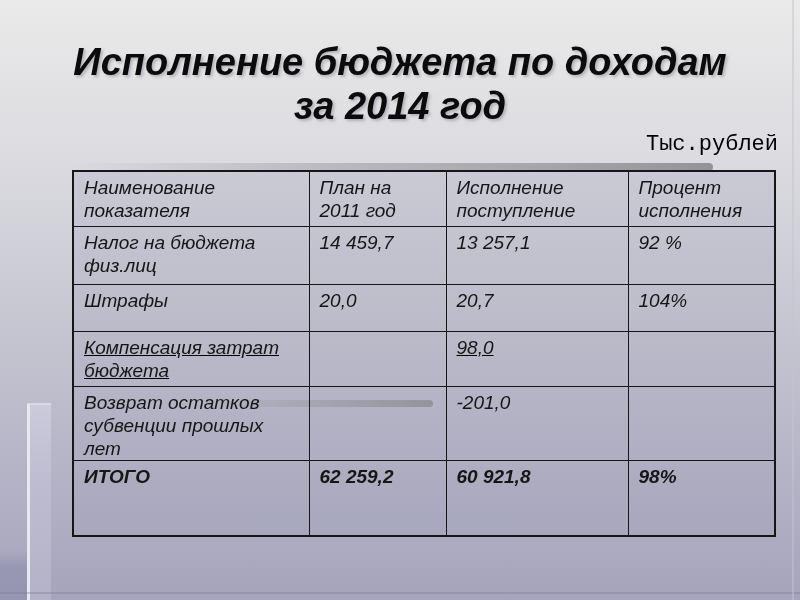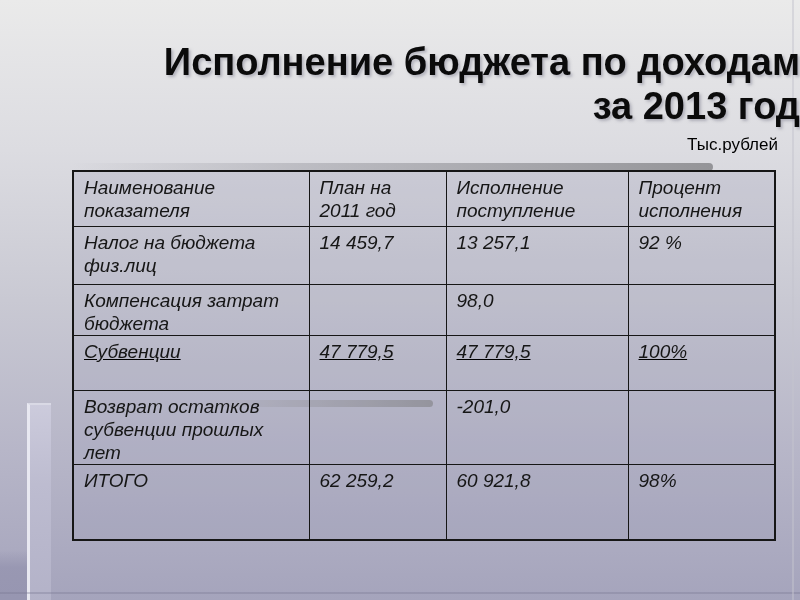--- a/index.html
+++ b/index.html
@@ -23,26 +23,27 @@
   .bar-top{
     left:72px;top:163px;width:641px;height:8px;z-index:1;border-radius:4px;
     background:linear-gradient(90deg,rgba(200,200,205,0) 0%,rgba(165,165,172,0.55) 35%,#949498 100%);
   }
   .bar-mid{
     left:200px;top:400px;width:233px;height:7px;z-index:1;border-radius:4px;
     background:linear-gradient(90deg,rgba(200,200,205,0) 0%,rgba(165,165,172,0.55) 35%,#949498 100%);
   }
   .title{
     position:absolute;left:0;right:0;top:40px;margin:0;z-index:3;
-    text-align:right;font-weight:bold;font-size:38px;line-height:44px;color:#0b0b0b;
+    text-align:center;font-weight:bold;font-size:38px;line-height:44px;color:#0b0b0b;
     text-shadow:2px 2px 3px rgba(130,130,145,0.5);
+    font-style:italic;
   }
   .units{
     position:absolute;top:135px;right:22px;z-index:3;
-    font-size:17px;line-height:20px;color:#000;
+    font-size:22px;line-height:20px;color:#000;font-family:Liberation Mono, monospace;
   }
   table.budget-table{
     position:absolute;left:72px;top:170px;width:702px;z-index:2;
     border-collapse:collapse;table-layout:fixed;
     background:rgba(150,150,178,0.22);
     border:2px solid #161616;
   }
   .budget-table th,.budget-table td{
     border:1px solid #161616;
     font-style:italic;font-weight:normal;
@@ -51,34 +52,34 @@
     padding:4px 6px 0 10px;
     white-space:pre-line;overflow:hidden;
   }
   .budget-table thead tr{height:55px;}
   .budget-table tbody tr:nth-child(1){height:58px;}
   .budget-table tbody tr:nth-child(2){height:47px;}
   .budget-table tbody tr:nth-child(3){height:55px;text-decoration:underline;}
   .budget-table tbody tr:nth-child(4){height:47px;}
   .budget-table tbody tr:nth-child(5){height:76px;}
   .budget-table tbody tr:nth-child(6){height:44px;}
-  .budget-table tr.total td{font-weight:normal;}
+  .budget-table tr.total td{font-weight:bold;}
 </style>
 </head>
 <body>
 
 <div class="slide">
   <div class="decor bar-top"></div>
   <div class="decor bar-mid"></div>
   <div class="decor pillar"></div>
   <div class="decor left-strip"></div>
   <div class="decor bottom-line"></div>
   <div class="decor right-line"></div>
 
-  <h1 class="title"><span>Исполнение бюджета по доходам</span><br><span>за 2013 год</span></h1>
+  <h1 class="title"><span>Исполнение бюджета по доходам</span><br><span>за 2014 год</span></h1>
 
   <div class="units">Тыс.рублей</div>
 
   <table class="budget-table">
     <colgroup>
       <col style="width:236px">
         <col style="width:137px">
         <col style="width:182px">
         <col style="width:147px">
     </colgroup>
@@ -96,31 +97,31 @@
     </thead>
     <tbody>
         <tr>
           <td>Налог на бюджета
 физ.лиц</td>
           <td>14 459,7</td>
           <td>13 257,1</td>
           <td>92 %</td>
         </tr>
         <tr>
+          <td>Штрафы</td>
+          <td>20,0</td>
+          <td>20,7</td>
+          <td>104%</td>
+        </tr>
+        <tr>
           <td>Компенсация затрат
 бюджета</td>
           <td></td>
           <td>98,0</td>
           <td></td>
-        </tr>
-        <tr>
-          <td>Субвенции</td>
-          <td>47 779,5</td>
-          <td>47 779,5</td>
-          <td>100%</td>
         </tr>
         <tr>
           <td>Возврат остатков
 субвенции прошлых
 лет</td>
           <td></td>
           <td>-201,0</td>
           <td></td>
         </tr>
         <tr class="total">

